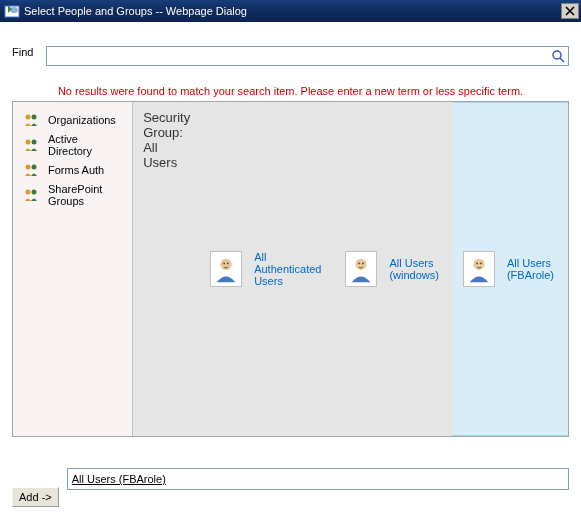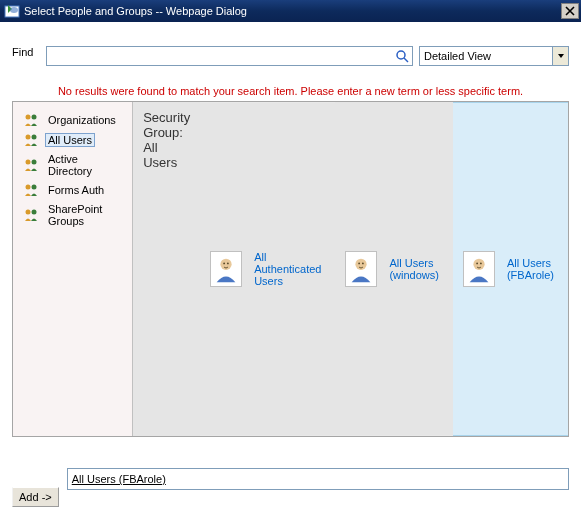--- a/index.html
+++ b/index.html
@@ -218,58 +218,39 @@
     <span class="find-label">Find</span>
     <div class="find-input-wrap">
       <input class="find-input" value="" style="">
       <span class="find-icon">
         <svg viewBox="0 0 14 14" width="14" height="14">
           <circle cx="6" cy="6" r="4" fill="none" stroke="#2a5fc4" stroke-width="1.5"></circle>
           <line x1="9" y1="9" x2="13" y2="13" stroke="#2a5fc4" stroke-width="1.5"></line>
         </svg>
       </span>
     </div>
-    <div class="view-select">
-      <span>Detailed View</span>
-      <span class="view-select-arrow">
-        <svg viewBox="0 0 8 8" width="8" height="8">
-            <path d="M1 2 L4 6 L7 2 Z" fill="#000"></path>
-          </svg>
-      </span>
-    </div>
   </div>
 
   <div class="error-row">No results were found to match your search item. Please enter a new term or less specific term.</div>
 
   <div class="main-panel">
     <div class="tree-pane">
 
       <div class="tree-item">
         <span class="tree-icon">
           <svg viewBox="0 0 16 16" width="16" height="16">
             <circle cx="5" cy="5" r="2.5" fill="#d99a2b"></circle>
             <circle cx="11" cy="5" r="2.5" fill="#3a7d3a"></circle>
             <path d="M2 14 Q5 9 8 14" fill="#d99a2b"></path>
             <path d="M8 14 Q11 9 14 14" fill="#3a7d3a"></path>
           </svg>
         </span>
         <span class="tree-item-label">Organizations</span>
       </div>
 
-      <div class="tree-item selected">
-        <span class="tree-icon">
-          <svg viewBox="0 0 16 16" width="16" height="16">
-            <circle cx="5" cy="5" r="2.5" fill="#d99a2b"></circle>
-            <circle cx="11" cy="5" r="2.5" fill="#3a7d3a"></circle>
-            <path d="M2 14 Q5 9 8 14" fill="#d99a2b"></path>
-            <path d="M8 14 Q11 9 14 14" fill="#3a7d3a"></path>
-          </svg>
-        </span>
-        <span class="tree-item-label">All Users</span>
-      </div>
 
       <div class="tree-item">
         <span class="tree-icon">
           <svg viewBox="0 0 16 16" width="16" height="16">
             <circle cx="5" cy="5" r="2.5" fill="#d99a2b"></circle>
             <circle cx="11" cy="5" r="2.5" fill="#3a7d3a"></circle>
             <path d="M2 14 Q5 9 8 14" fill="#d99a2b"></path>
             <path d="M8 14 Q11 9 14 14" fill="#3a7d3a"></path>
           </svg>
         </span>

